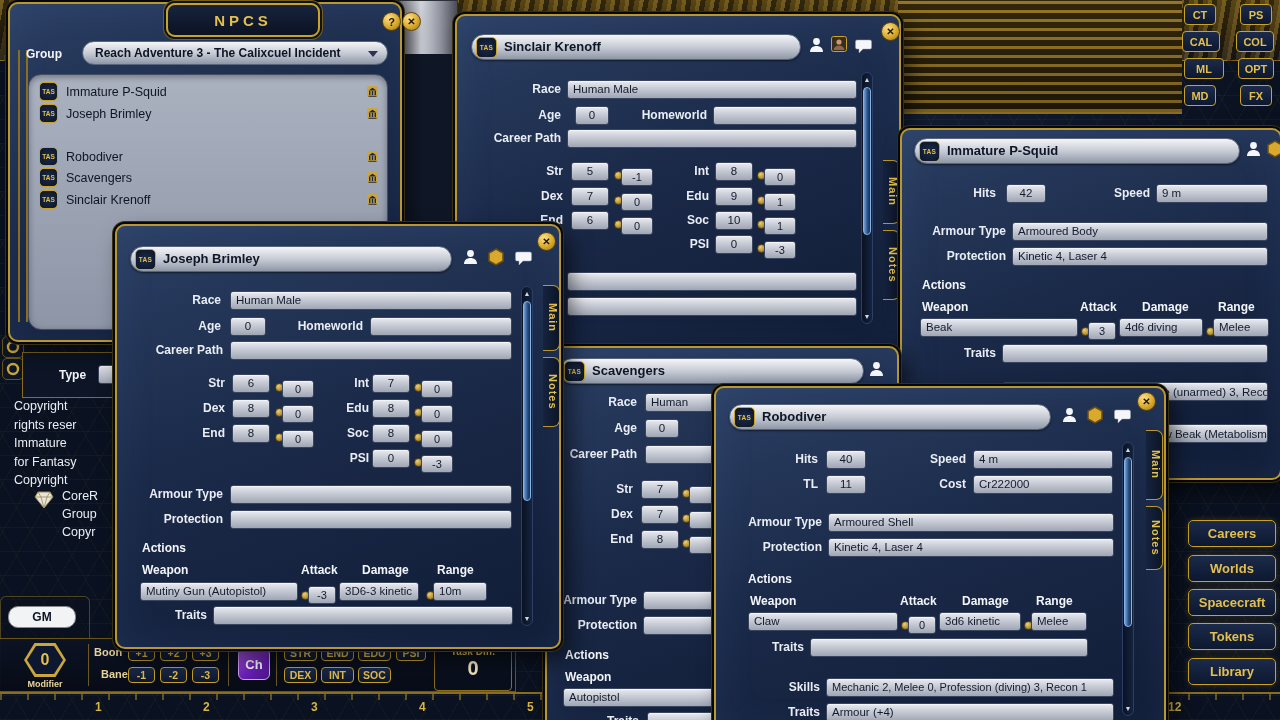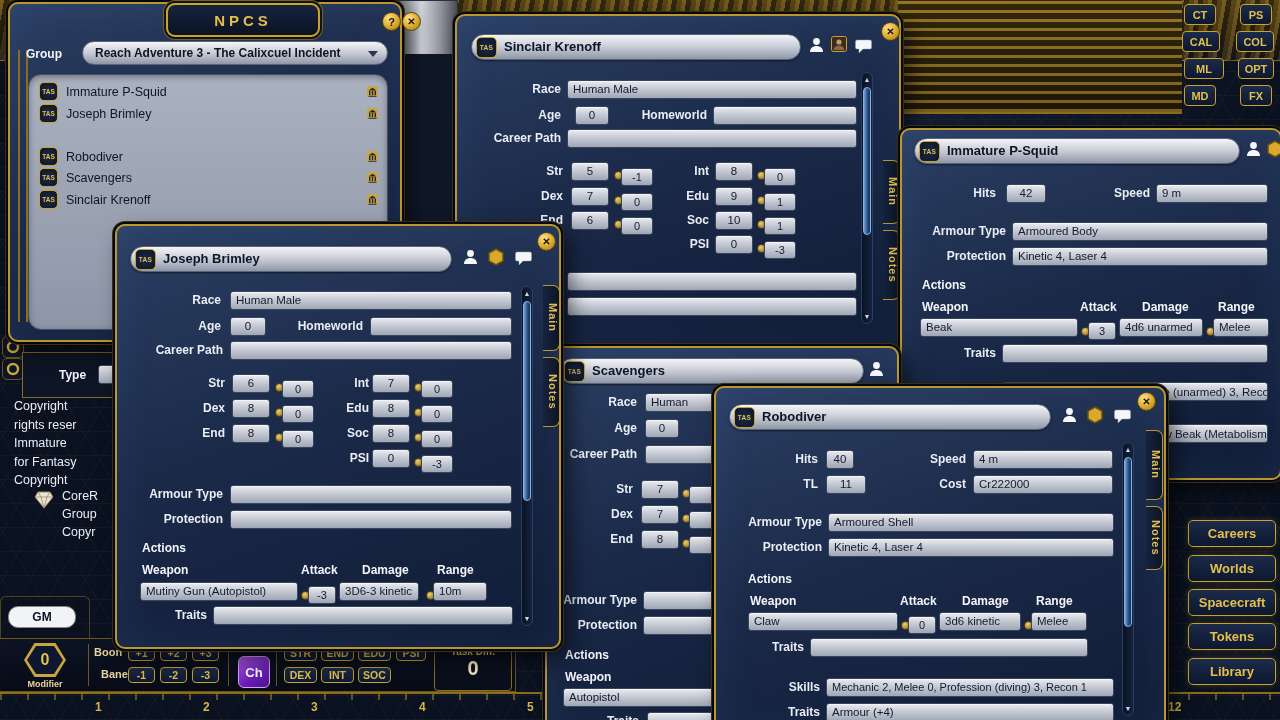--- a/index.html
+++ b/index.html
@@ -190,21 +190,21 @@
     <div class="vdiv" style="left:88px;"></div>
     <div class="goldtext" style="left:94px;top:7px;font-size:11px;">Boon</div>
     <div class="goldtext" style="left:94px;top:29px;font-size:11px;padding-left:7px;">Bane</div>
     <div class="goldbtn barbtn" style="left:128px;top:6px;">+1</div>
     <div class="goldbtn barbtn" style="left:160px;top:6px;">+2</div>
     <div class="goldbtn barbtn" style="left:192px;top:6px;">+3</div>
     <div class="goldbtn barbtn" style="left:128px;top:28px;">-1</div>
     <div class="goldbtn barbtn" style="left:160px;top:28px;">-2</div>
     <div class="goldbtn barbtn" style="left:192px;top:28px;">-3</div>
     <div class="vdiv" style="left:228px;"></div>
-    <div class="chbtn" style="left:238px;top:9px;margin-top:8px;">Ch</div>
+    <div class="chbtn" style="left:238px;top:9px;">Ch</div>
     <div class="vdiv" style="left:276px;"></div>
     <div class="goldbtn statbtn" style="left:284px;top:6px;">STR</div>
     <div class="goldbtn statbtn" style="left:321px;top:6px;">END</div>
     <div class="goldbtn statbtn" style="left:358px;top:6px;">EDU</div>
     <div class="goldbtn statbtn" style="left:396px;top:6px;width:30px;">PSI</div>
     <div class="goldbtn statbtn" style="left:284px;top:28px;">DEX</div>
     <div class="goldbtn statbtn" style="left:321px;top:28px;">INT</div>
     <div class="goldbtn statbtn" style="left:358px;top:28px;">SOC</div>
     <div class="taskbox" style="left:434px;top:3px;width:76px;height:47px;">
       <div style="font-size:10px;font-weight:700;margin-top:3px;">Task Diff.</div>
@@ -395,21 +395,21 @@
     <div class="fld" style="left:110px;top:117px;width:256px;">Kinetic 4, Laser 4</div>
 
     <div class="hdr" style="left:20px;top:148px;">Actions</div>
     <div class="hdr" style="left:20px;top:170px;">Weapon</div>
     <div class="hdr" style="left:178px;top:170px;">Attack</div>
     <div class="hdr" style="left:240px;top:170px;">Damage</div>
     <div class="hdr" style="left:316px;top:170px;">Range</div>
     <div class="fld" style="left:18px;top:188px;width:158px;">Beak</div>
     <div class="dot" style="left:179px;top:197px;"></div>
     <div class="fld mod" style="left:186px;top:192px;width:28px;">3</div>
-    <div class="fld" style="left:217px;top:188px;width:84px;">4d6 unarmed</div>
+    <div class="fld" style="left:217px;top:188px;width:84px;">4d6 diving</div>
     <div class="dot" style="left:304px;top:197px;"></div>
     <div class="fld" style="left:311px;top:188px;width:56px;">Melee</div>
     <div class="lbl" style="left:50px;top:216px;width:44px;">Traits</div>
     <div class="fld" style="left:100px;top:214px;width:266px;"></div>
 
     <div class="fld" style="left:100px;top:252px;width:266px;">
       <span style="position:absolute;left:154px;top:1px;white-space:nowrap;">ee (unarmed) 3, Recon 1</span>
     </div>
     <div class="fld" style="left:100px;top:294px;width:266px;">
       <span style="position:absolute;left:154px;top:1px;white-space:nowrap;">ow Beak (Metabolism (-</span>
@@ -567,21 +567,21 @@
         </svg>
       </div>
     <div class="icon" style="left:398px;top:21px;">
         <svg width="17" height="15" viewBox="0 0 17 15">
           <path d="M2 1h13a1.5 1.5 0 0 1 1.5 1.5v6A1.5 1.5 0 0 1 15 10H8l-4 4v-4H2A1.5 1.5 0 0 1 .5 8.5v-6A1.5 1.5 0 0 1 2 1z" fill="#f4f6fa" stroke="#9aa2b2" stroke-width="0.5"></path>
         </svg>
       </div>
     <div class="circ x" style="left:421px;top:4px;"></div>
 
     <div class="lbl" style="left:58px;top:64px;width:44px;">Hits</div>
-    <div class="fld ctr" style="left:110px;top:62px;width:28px;">40</div>
+    <div class="fld ctr" style="left:110px;top:62px;width:40px;">40</div>
     <div class="lbl" style="left:198px;top:64px;width:52px;">Speed</div>
     <div class="fld" style="left:257px;top:62px;width:140px;">4 m</div>
     <div class="lbl" style="left:58px;top:89px;width:44px;">TL</div>
     <div class="fld ctr" style="left:110px;top:87px;width:40px;">11</div>
     <div class="lbl" style="left:198px;top:89px;width:52px;">Cost</div>
     <div class="fld" style="left:257px;top:87px;width:140px;">Cr222000</div>
 
     <div class="lbl" style="left:20px;top:127px;width:86px;">Armour Type</div>
     <div class="fld" style="left:112px;top:125px;width:286px;">Armoured Shell</div>
     <div class="lbl" style="left:20px;top:152px;width:86px;">Protection</div>

